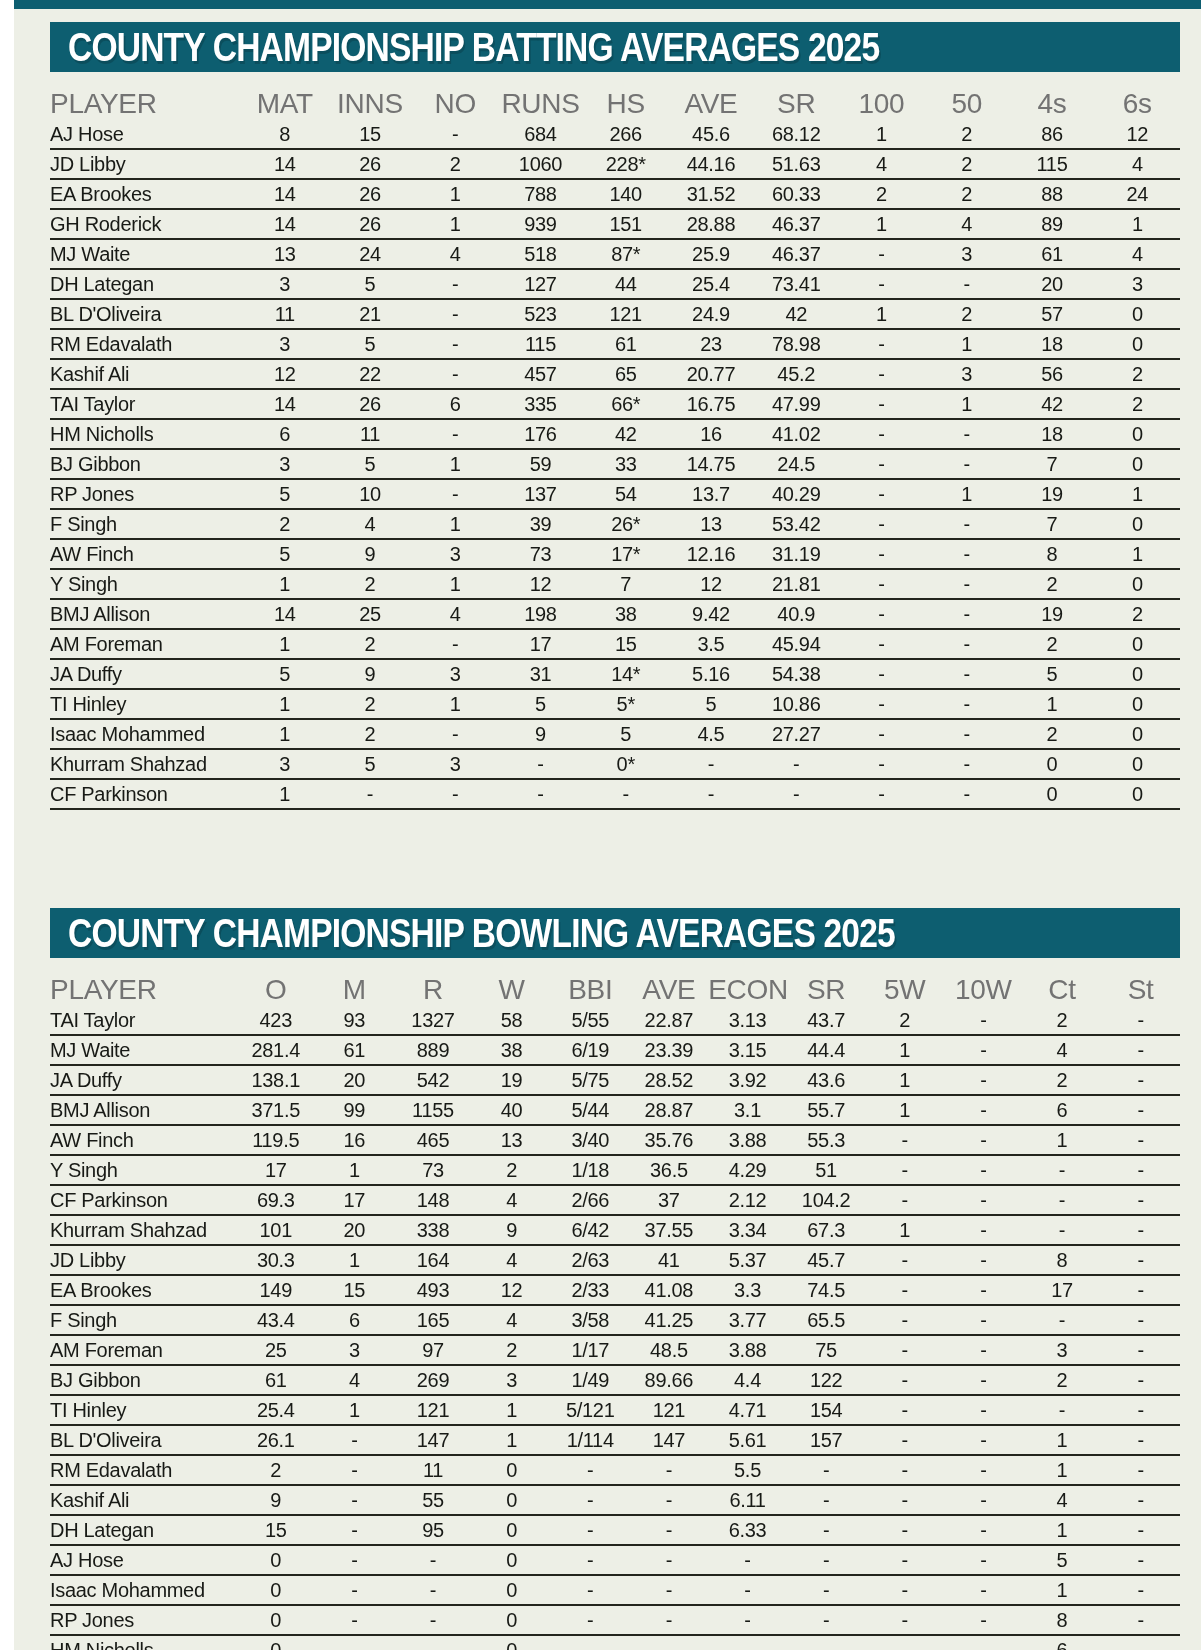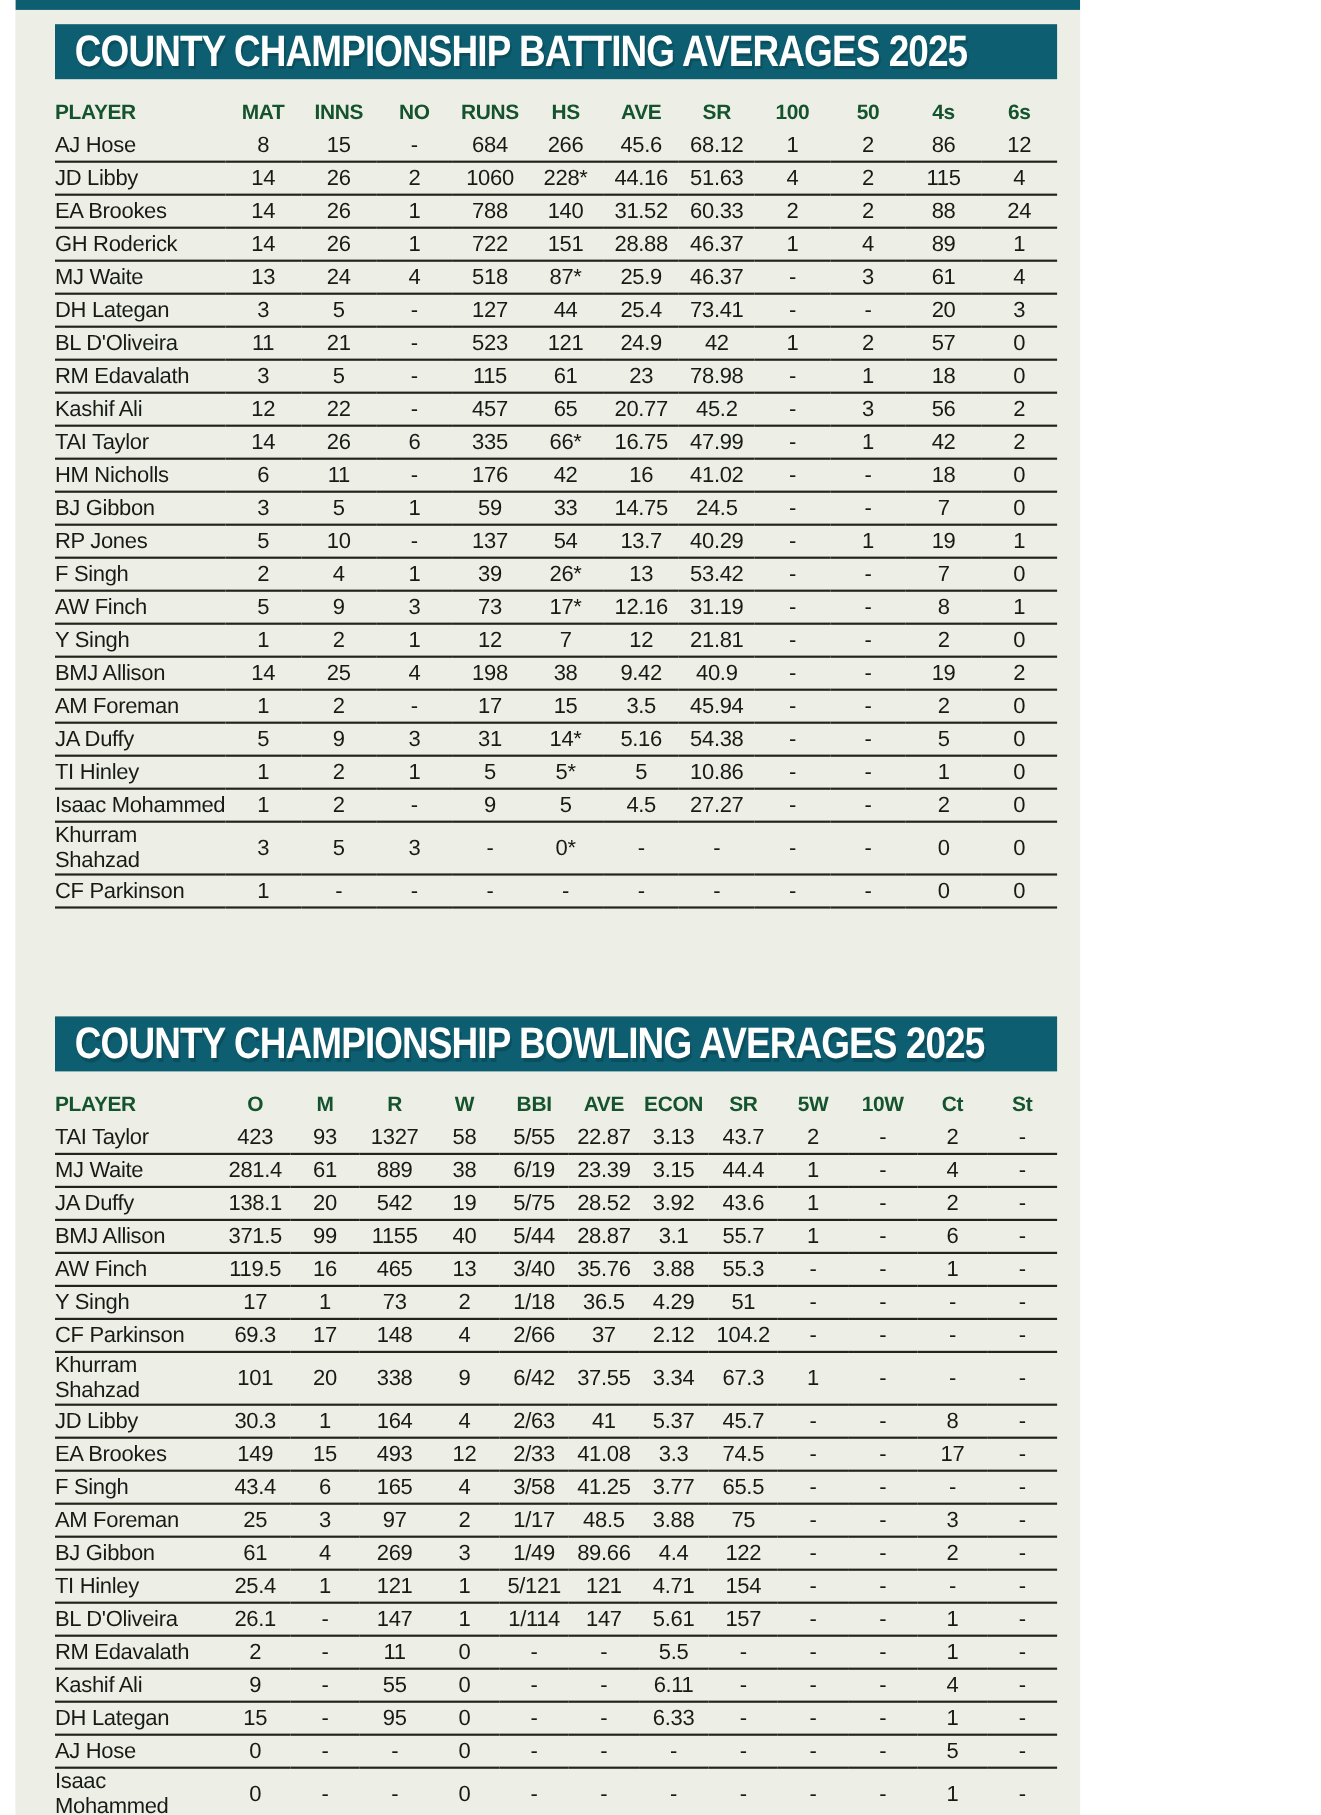--- a/index.html
+++ b/index.html
@@ -4,21 +4,21 @@
 <style>
   html, body { margin: 0; padding: 0; }
   body {
     width: 1201px; height: 1650px;
     background: #ffffff;
     font-family: "Liberation Sans", sans-serif;
     color: #181a16;
   }
   .page {
     margin-left: 14px;
-    width: 968px;
+    width: 1187px;
     height: 1650px;
     background: #edefe6;
     position: relative;
     overflow: hidden;
   }
   .top-strip {
     height: 9px;
     width: 100%;
     background: #0d5e70;
   }
@@ -48,28 +48,28 @@
   .band.bowling { margin-top: 98px; align-items: center; }
 
   table.stats {
     width: 100%;
     border-collapse: collapse;
     table-layout: fixed;
     margin-top: 16px;
     letter-spacing: -0.3px;
   }
   table.stats th {
-    font-size: 19px;
-    font-weight: bold;
+    font-size: 28px;
+    font-weight: normal;
     height: 30px;
     text-align: center;
     vertical-align: middle;
     padding: 0;
     border: none;
-    color: #14532d;
+    color: #737373;
   }
   table.stats td {
     font-size: 20px;
     height: 28px;
     text-align: center;
     vertical-align: middle;
     padding: 0;
     border-bottom: 2px solid #23251d;
     color: #181a16;
   }
@@ -152,21 +152,21 @@
             <td>2</td>
             <td>2</td>
             <td>88</td>
             <td>24</td>
           </tr>
           <tr>
             <td>GH Roderick</td>
             <td>14</td>
             <td>26</td>
             <td>1</td>
-            <td>722</td>
+            <td>939</td>
             <td>151</td>
             <td>28.88</td>
             <td>46.37</td>
             <td>1</td>
             <td>4</td>
             <td>89</td>
             <td>1</td>
           </tr>
           <tr>
             <td>MJ Waite</td>

